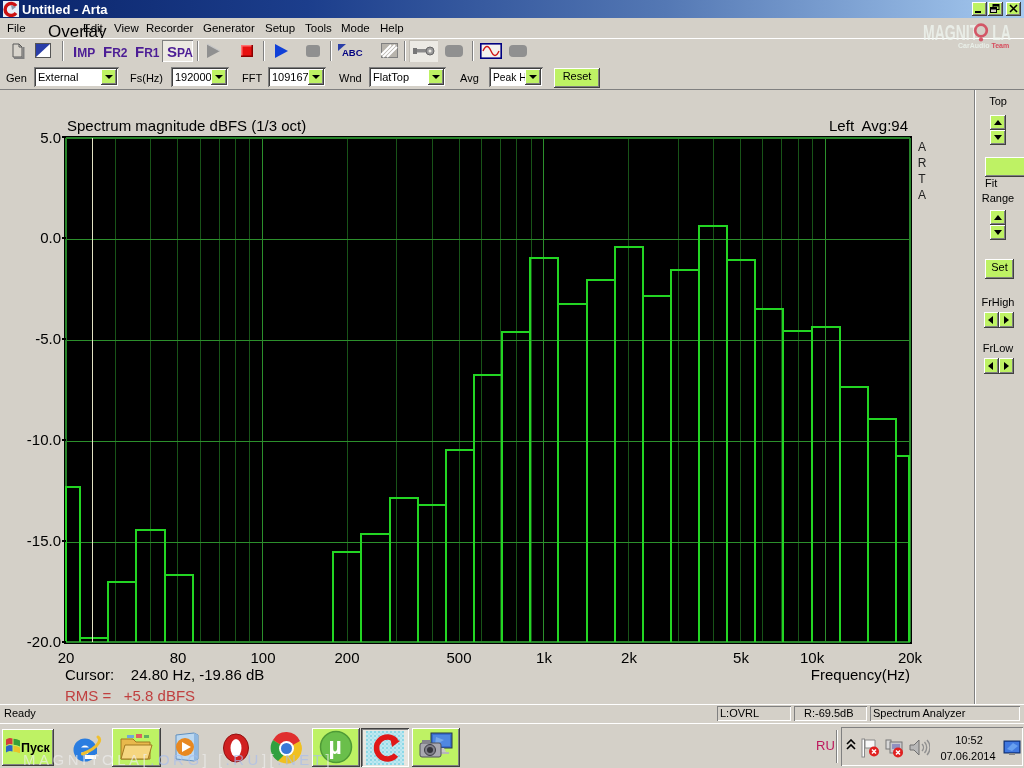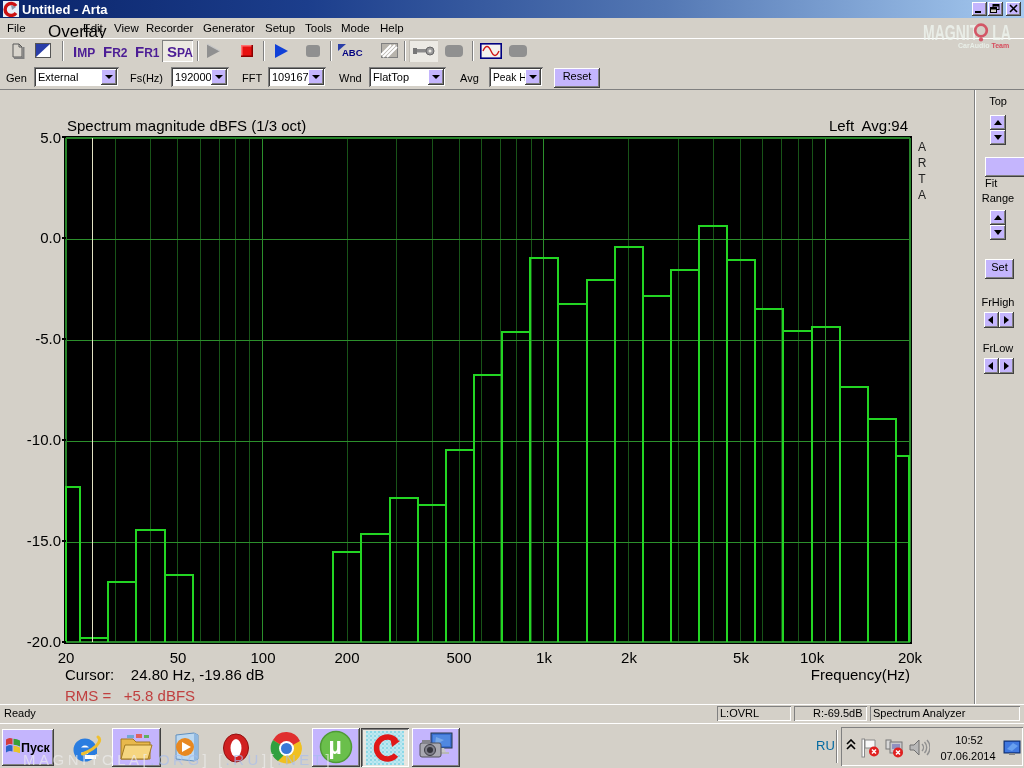--- a/index.html
+++ b/index.html
@@ -1,20 +1,20 @@
 <!DOCTYPE html>
 <html><head><meta charset="utf-8">
 <style>
 *{margin:0;padding:0;box-sizing:border-box}
 html,body{width:1024px;height:768px;overflow:hidden}
 body{font-family:"Liberation Sans",sans-serif;background:#d4d0c8;position:relative}
 .abs{position:absolute}
 .lbl{font-size:11px;color:#000;line-height:13px;white-space:pre}
 .clbl{font-size:15px;color:#000;line-height:16px;white-space:pre}
-.raised{background:#c4b5fd;box-shadow:inset -1px -1px 0 #404040,inset 1px 1px 0 #fff,inset -2px -2px 0 #808080}
+.raised{background:#bef264;box-shadow:inset -1px -1px 0 #404040,inset 1px 1px 0 #fff,inset -2px -2px 0 #808080}
 .field{background:#fff;box-shadow:inset 1px 1px 0 #808080,inset -1px -1px 0 #d4d0c8,inset 2px 2px 0 #404040}
 .combo{position:absolute;height:20px}
 .combo .tx{position:absolute;left:4px;top:4px;font-size:11px;line-height:13px;color:#000;white-space:nowrap;overflow:hidden}
 .combo .btn{position:absolute;right:2px;top:2px;width:16px;height:16px}
 .arr{position:absolute;left:4px;top:6px;width:0;height:0;border-left:4px solid transparent;border-right:4px solid transparent;border-top:4px solid #000}
 .sep{position:absolute;top:3px;width:2px;height:20px;border-left:1px solid #808080;border-right:1px solid #fff}
 .navy{color:#4c1d95;font-weight:bold}
 </style></head>
 <body>
 
@@ -163,21 +163,21 @@
 <div class="abs" style="left:62px;top:237px;width:4px;height:2px;background:#000"></div>
 <div class="abs clbl" style="left:0px;top:331px;width:61px;text-align:right">-5.0</div>
 <div class="abs" style="left:62px;top:338px;width:4px;height:2px;background:#000"></div>
 <div class="abs clbl" style="left:0px;top:432px;width:61px;text-align:right">-10.0</div>
 <div class="abs" style="left:62px;top:439px;width:4px;height:2px;background:#000"></div>
 <div class="abs clbl" style="left:0px;top:533px;width:61px;text-align:right">-15.0</div>
 <div class="abs" style="left:62px;top:540px;width:4px;height:2px;background:#000"></div>
 <div class="abs clbl" style="left:0px;top:634px;width:61px;text-align:right">-20.0</div>
 <div class="abs" style="left:62px;top:641px;width:4px;height:2px;background:#000"></div>
 <div class="abs clbl" style="left:41px;top:650px;width:50px;text-align:center">20</div>
-<div class="abs clbl" style="left:153px;top:650px;width:50px;text-align:center">50</div>
+<div class="abs clbl" style="left:153px;top:650px;width:50px;text-align:center">80</div>
 <div class="abs clbl" style="left:238px;top:650px;width:50px;text-align:center">100</div>
 <div class="abs clbl" style="left:322px;top:650px;width:50px;text-align:center">200</div>
 <div class="abs clbl" style="left:434px;top:650px;width:50px;text-align:center">500</div>
 <div class="abs clbl" style="left:519px;top:650px;width:50px;text-align:center">1k</div>
 <div class="abs clbl" style="left:604px;top:650px;width:50px;text-align:center">2k</div>
 <div class="abs clbl" style="left:716px;top:650px;width:50px;text-align:center">5k</div>
 <div class="abs clbl" style="left:800px;top:650px;width:50px;text-align:left">10k</div>
 <div class="abs clbl" style="left:885px;top:650px;width:50px;text-align:center">20k</div>
 <div class="abs clbl" style="left:760px;top:667px;width:150px;text-align:right">Frequency(Hz)</div>
 <div class="abs clbl" style="left:65px;top:667px">Cursor:    24.80 Hz, -19.86 dB</div>
@@ -212,21 +212,21 @@
 <div class="abs raised" style="left:984px;top:358px;width:15px;height:16px">
     <div class="abs" style="left:4px;top:4px;width:0;height:0;border-top:4px solid transparent;border-bottom:4px solid transparent;border-right:5px solid #000"></div>
   </div>
 <div class="abs raised" style="left:999px;top:358px;width:15px;height:16px">
     <div class="abs" style="left:5px;top:4px;width:0;height:0;border-top:4px solid transparent;border-bottom:4px solid transparent;border-left:5px solid #000"></div>
   </div>
 
 <div class="abs" style="left:0;top:704px;width:1024px;height:19px;background:#d4d0c8;border-top:1px solid #fff"></div>
 <div class="abs lbl" style="left:4px;top:707px">Ready</div>
 <div class="abs lbl" style="left:717px;top:706px;width:74px;height:15px;padding:1px 0 0 3px;box-shadow:inset 1px 1px 0 #808080,inset -1px -1px 0 #fff">L:OVRL</div>
-<div class="abs lbl" style="left:794px;top:706px;width:73px;height:15px;padding:1px 0 0 19px;box-shadow:inset 1px 1px 0 #808080,inset -1px -1px 0 #fff">R:-69.5dB</div>
+<div class="abs lbl" style="left:794px;top:706px;width:73px;height:15px;padding:1px 0 0 10px;box-shadow:inset 1px 1px 0 #808080,inset -1px -1px 0 #fff">R:-69.5dB</div>
 <div class="abs lbl" style="left:870px;top:706px;width:150px;height:15px;padding:1px 0 0 3px;box-shadow:inset 1px 1px 0 #808080,inset -1px -1px 0 #fff">Spectrum Analyzer</div>
 
 <div class="abs" style="left:0;top:723px;width:1024px;height:45px;background:#d4d0c8;border-top:1px solid #fff"></div>
 <div class="abs raised" style="left:2px;top:729px;width:52px;height:37px"></div>
 <svg class="abs" style="left:5px;top:736px" width="16" height="17" viewBox="0 0 16 17">
 <path d="M1 3.5q3-2.5 6.5-1l0 6q-3.5-1.5-6.5 1z" fill="#d43c3c"></path>
 <path d="M8.5 2.8q3.5 0 6.5 1.7l0 6q-3-1.7-6.5-1.7z" fill="#38a038"></path>
 <path d="M1 10.5q3-2.5 6.5-1l0 6q-3.5-1.5-6.5 1z" fill="#2a64c8"></path>
 <path d="M8.5 9.8q3.5 0 6.5 1.7l0 6q-3-1.7-6.5-1.7z" fill="#e8c428"></path>
 </svg>
@@ -292,21 +292,21 @@
 <rect x="13" y="3" width="21" height="15" fill="#3a6ed0" stroke="#283848"></rect>
 <rect x="15" y="5" width="17" height="11" fill="#5088e0"></rect>
 <path d="M18 7l8 3-9 5z" fill="#78a8e8"></path>
 <path d="M21 18h5l2 4h-9z" fill="#c8c8c8"></path>
     <rect x="15" y="22" width="16" height="2" fill="#b8b8b8"></rect>
 <rect x="2" y="13" width="21" height="14" rx="2" fill="#a8a8b0" stroke="#505058"></rect>
 <rect x="4" y="10" width="8" height="4" fill="#84848c"></rect>
 <circle cx="12" cy="20" r="5.5" fill="#80808a" stroke="#3c3c44"></circle>
 <circle cx="12" cy="20" r="3" fill="#34343c"></circle>
 </svg>
-<span class="abs" style="left:816px;top:738px;font-size:13px;color:#0369a1">RU</span>
+<span class="abs" style="left:816px;top:738px;font-size:13px;color:#be185d">RU</span>
 <div class="abs" style="left:836px;top:730px;width:2px;height:33px;border-left:1px solid #808080;border-right:1px solid #fff"></div>
 <div class="abs" style="left:841px;top:727px;width:182px;height:39px;box-shadow:inset 1px 1px 0 #808080,inset -1px -1px 0 #fff"></div>
 <svg class="abs" style="left:845px;top:739px" width="12" height="11" viewBox="0 0 12 11">
 <path d="M2 5L6 1l4 4M2 10L6 6l4 4" fill="none" stroke="#000" stroke-width="1.6"></path>
   </svg>
 <svg class="abs" style="left:861px;top:738px" width="19" height="20" viewBox="0 0 19 20">
 <rect x="1" y="1" width="2.5" height="18" fill="#fff" stroke="#888"></rect>
 <path d="M4 2h10v8H4z" fill="#f8f8f8" stroke="#888"></path>
 <circle cx="13" cy="13.5" r="5" fill="#e02020"></circle>
 <path d="M11 11.5l4 4m0-4l-4 4" stroke="#fff" stroke-width="1.5"></path>

